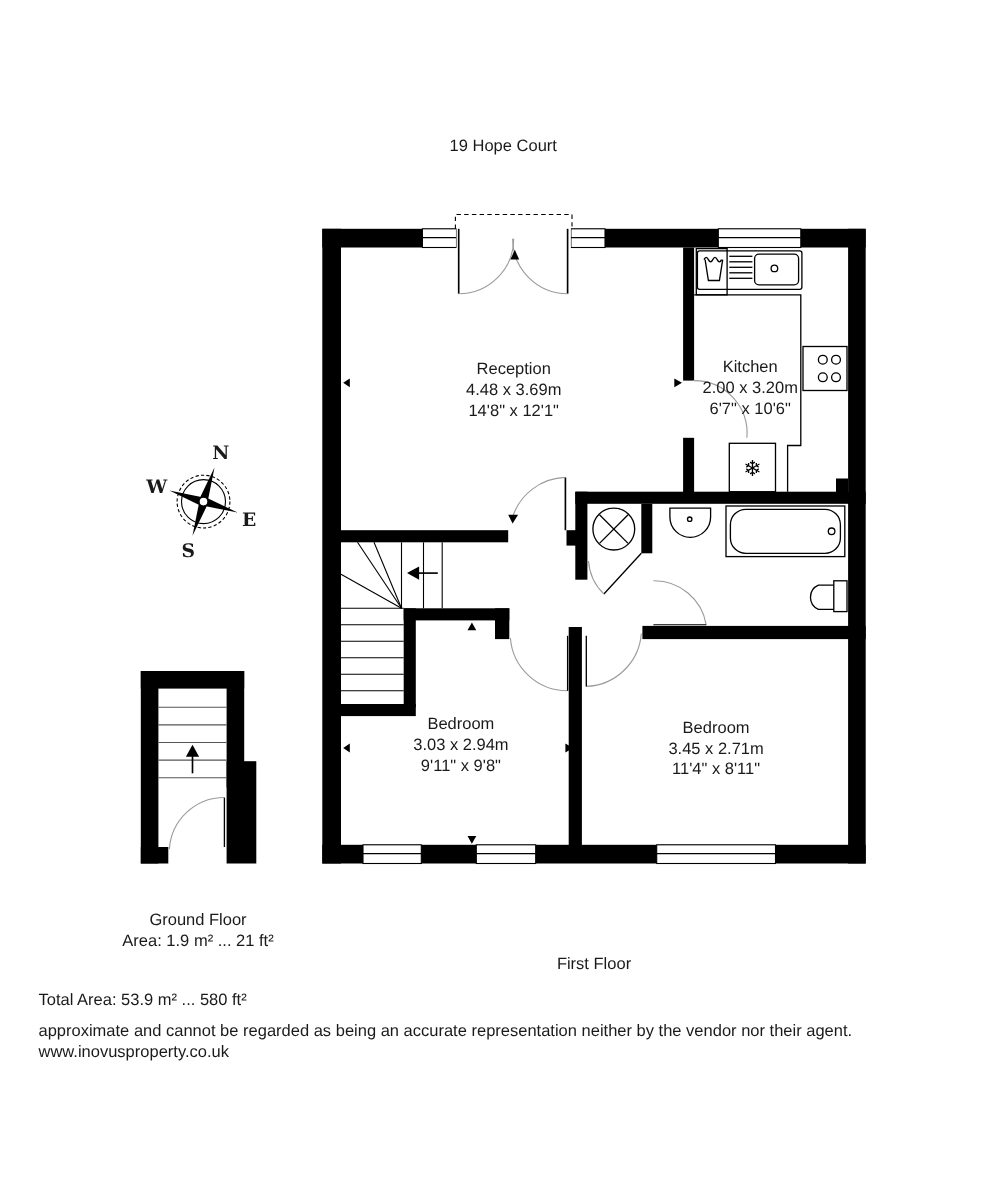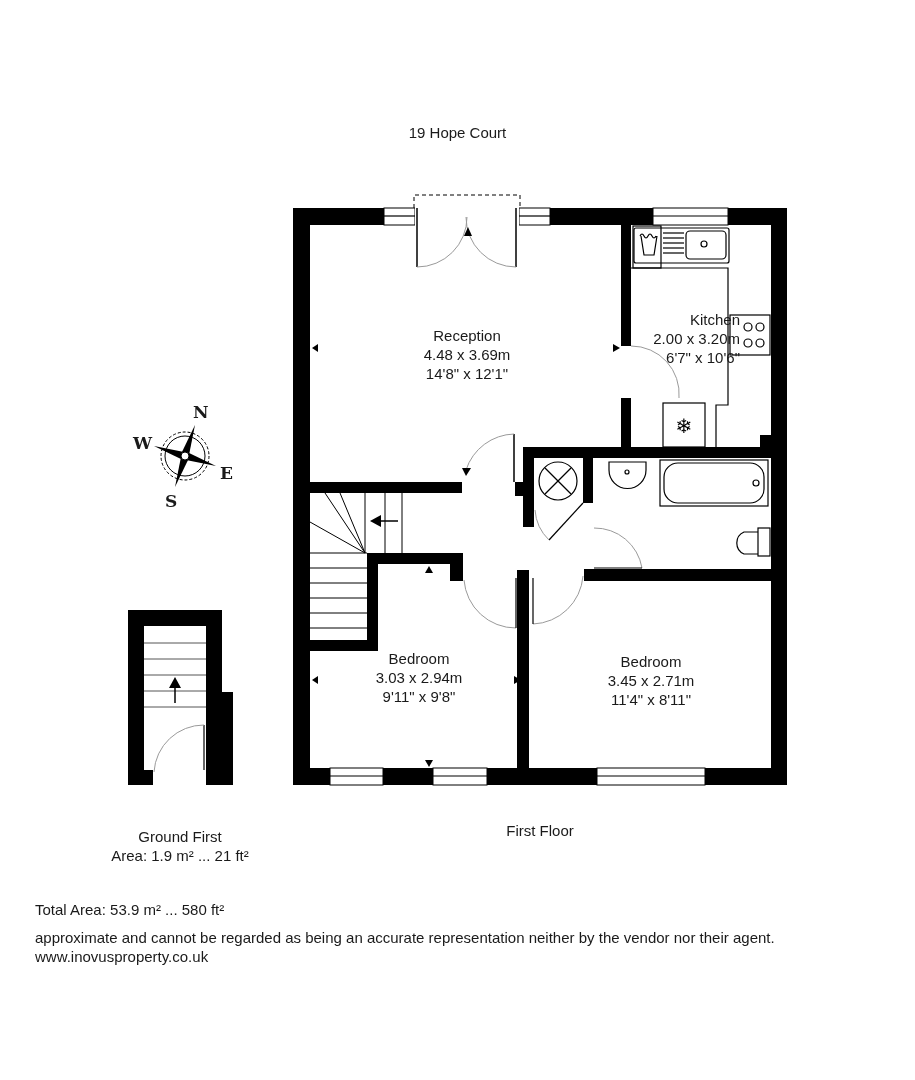--- a/index.html
+++ b/index.html
@@ -205,43 +205,43 @@
 <div class="compass-letter" style="left:133px; top:433px;">W</div>
 <div class="compass-letter" style="left:220px; top:463px;">E</div>
 <div class="compass-letter" style="left:165px; top:491px;">S</div>
 
 <div class="room-label" style="left:397px; top:326px; width:140px;">
   <span>Reception</span>
   <span>4.48 x 3.69m</span>
   <span>14'8" x 12'1"</span>
 </div>
 
-<div class="room-label" style="left:624px; top:310px; width:116px;text-align:right;">
+<div class="room-label" style="left:624px; top:324px; width:116px;">
   <span>Kitchen</span>
   <span>2.00 x 3.20m</span>
   <span>6'7" x 10'6"</span>
 </div>
 
 <div class="room-label" style="left:349px; top:649px; width:140px;">
   <span>Bedroom</span>
   <span>3.03 x 2.94m</span>
   <span>9'11" x 9'8"</span>
 </div>
 
 <div class="room-label" style="left:581px; top:652px; width:140px;">
   <span>Bedroom</span>
   <span>3.45 x 2.71m</span>
   <span>11'4" x 8'11"</span>
 </div>
 
 <div class="floor-caption" style="left:80px; top:827px; width:200px;">
-  <span>Ground First</span>
+  <span>Ground Floor</span>
   <span>Area: 1.9 m² ... 21 ft²</span>
 </div>
-<div class="floor-caption" style="left:420px; top:821px; width:240px;text-align:center;">
+<div class="floor-caption" style="left:420px; top:867px; width:240px;text-align:center;">
   <span>First Floor</span>
 </div>
 
 <div class="footer" style="top:900px;">Total Area: 53.9 m² ... 580 ft²</div>
 <div class="footer" style="top:928px;">
   <span>approximate and cannot be regarded as being an accurate representation neither by the vendor nor their agent.</span>
   <span>www.inovusproperty.co.uk</span>
 </div>
 
 </body></html>

